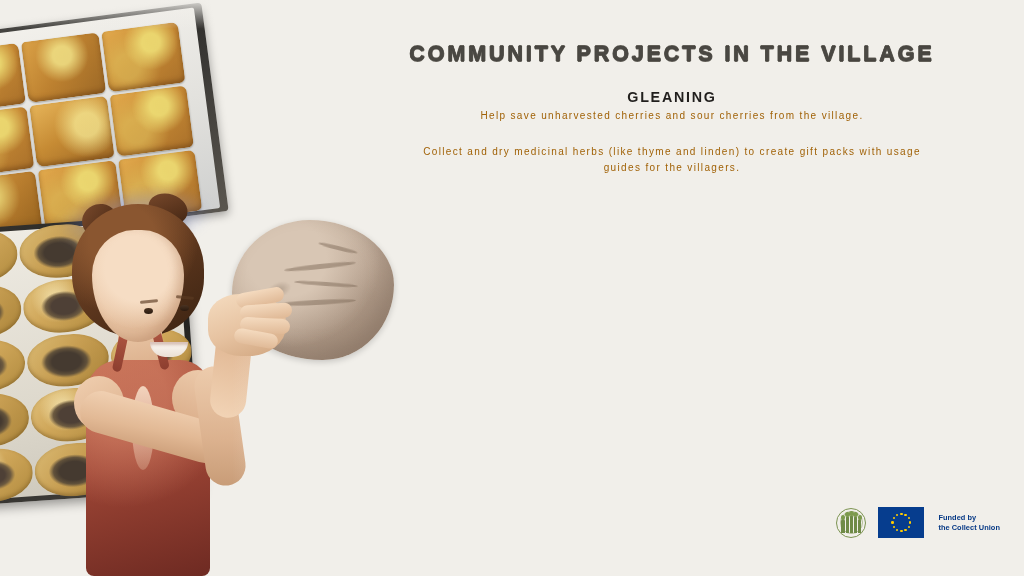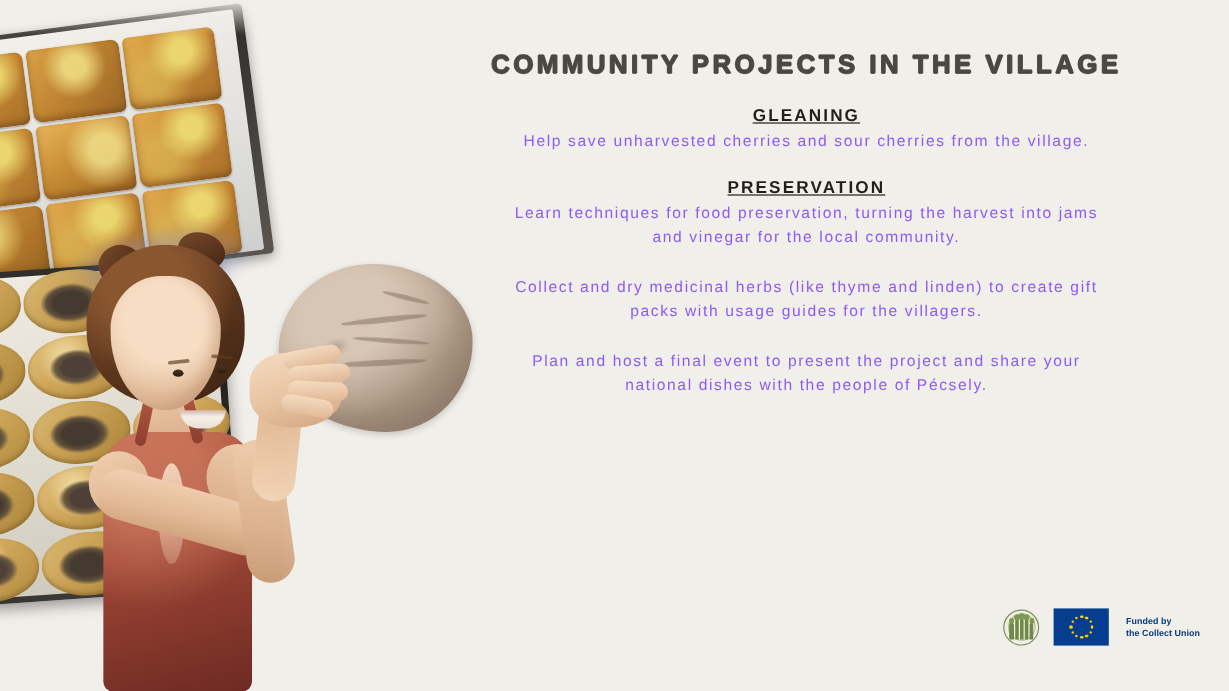--- a/index.html
+++ b/index.html
@@ -306,28 +306,27 @@
   .section { margin-top:21px; }
   .section:first-of-type { margin-top:23px; }
 
   .section-heading {
     font-size:14.3px;
     font-weight:bold;
     letter-spacing:1.75px;
     color:#211f1d;
     text-transform:uppercase;
     margin-bottom:3px;
-    text-decoration:underline;
   }
   .section-body {
-    font-size:13px;
+    font-size:10px;
     font-weight:300;
     letter-spacing:1.35px;
     line-height:1.55;
-    color:#8b5cf6;
+    color:#a16207;
     max-width:500px;
     margin:0 auto;
   }
 
   
   #logos {
     position:absolute;
     right:24px; bottom:38px;
     display:flex;
     align-items:center;
@@ -477,31 +476,26 @@
 
   <div id="content">
 
     <div id="slide-title">COMMUNITY PROJECTS IN THE VILLAGE</div>
 
     <div class="section">
       <div class="section-heading">GLEANING</div>
       <div class="section-body">Help save unharvested cherries and sour cherries from the village.</div>
     </div>
 
-    <div class="section">
-      <div class="section-heading">PRESERVATION</div>
-      <div class="section-body">Learn techniques for food preservation, turning the harvest into jams and vinegar for the local community.</div>
-    </div>
 
     <div class="section">
       <div class="section-body">Collect and dry medicinal herbs (like thyme and linden) to create gift packs with usage guides for the villagers.</div>
     </div>
 
     <div class="section">
-      <div class="section-body">Plan and host a final event to present the project and share your national dishes with the people of Pécsely.</div>
     </div>
   </div>
 
   <div id="logos">
 
     <div class="emblem">
       <div class="ring"></div>
       <div class="figs">
         <div class="fig"></div>
         <div class="fig"></div>

